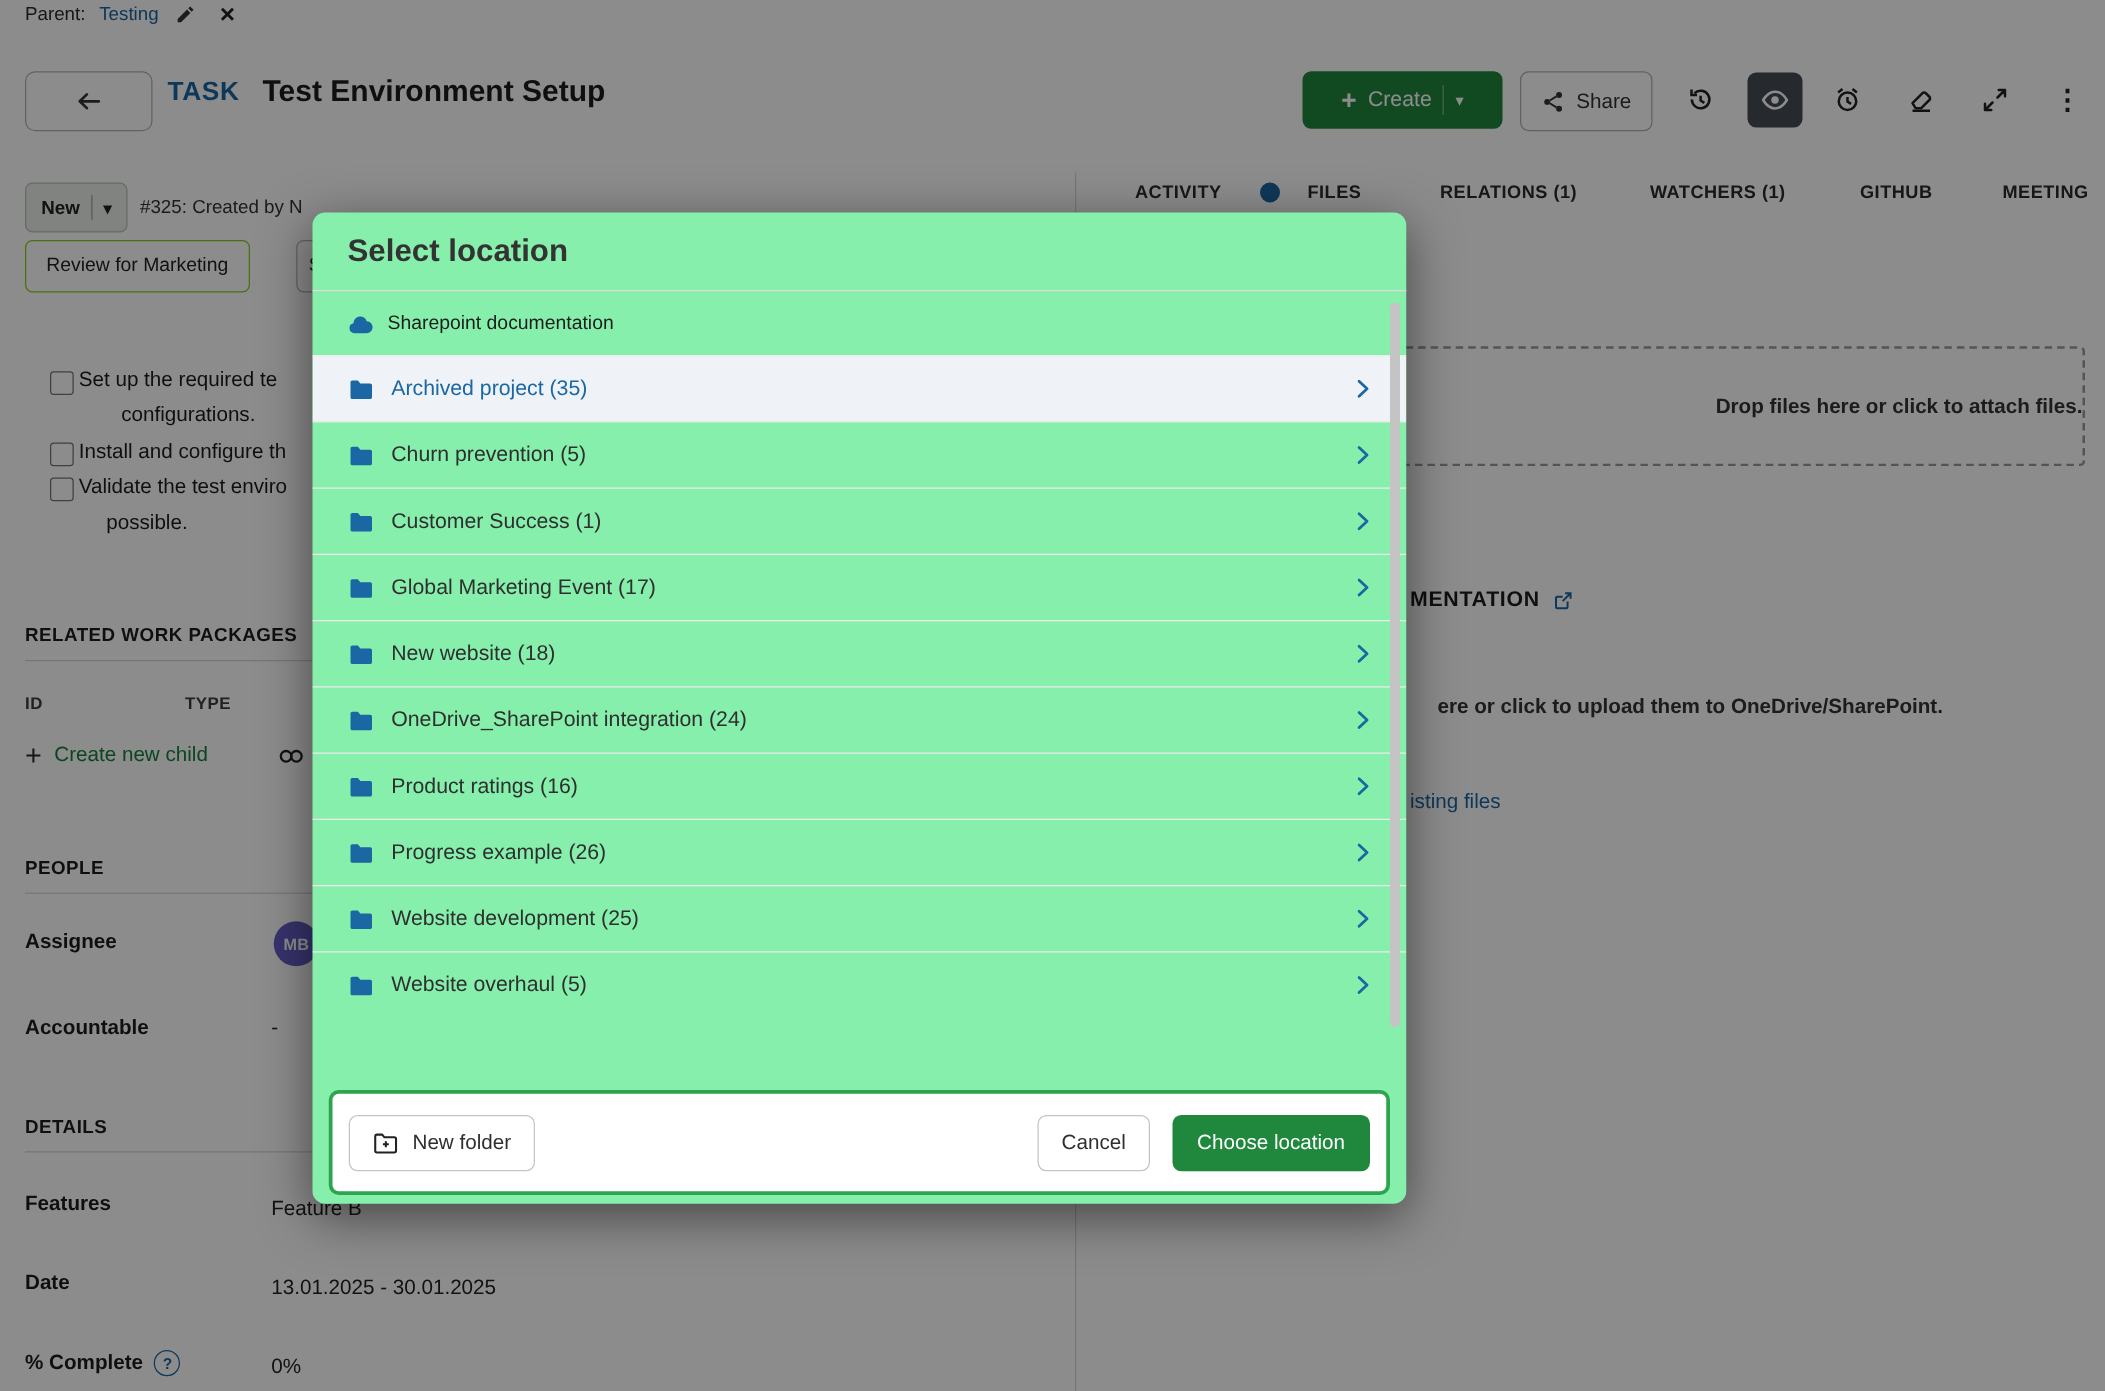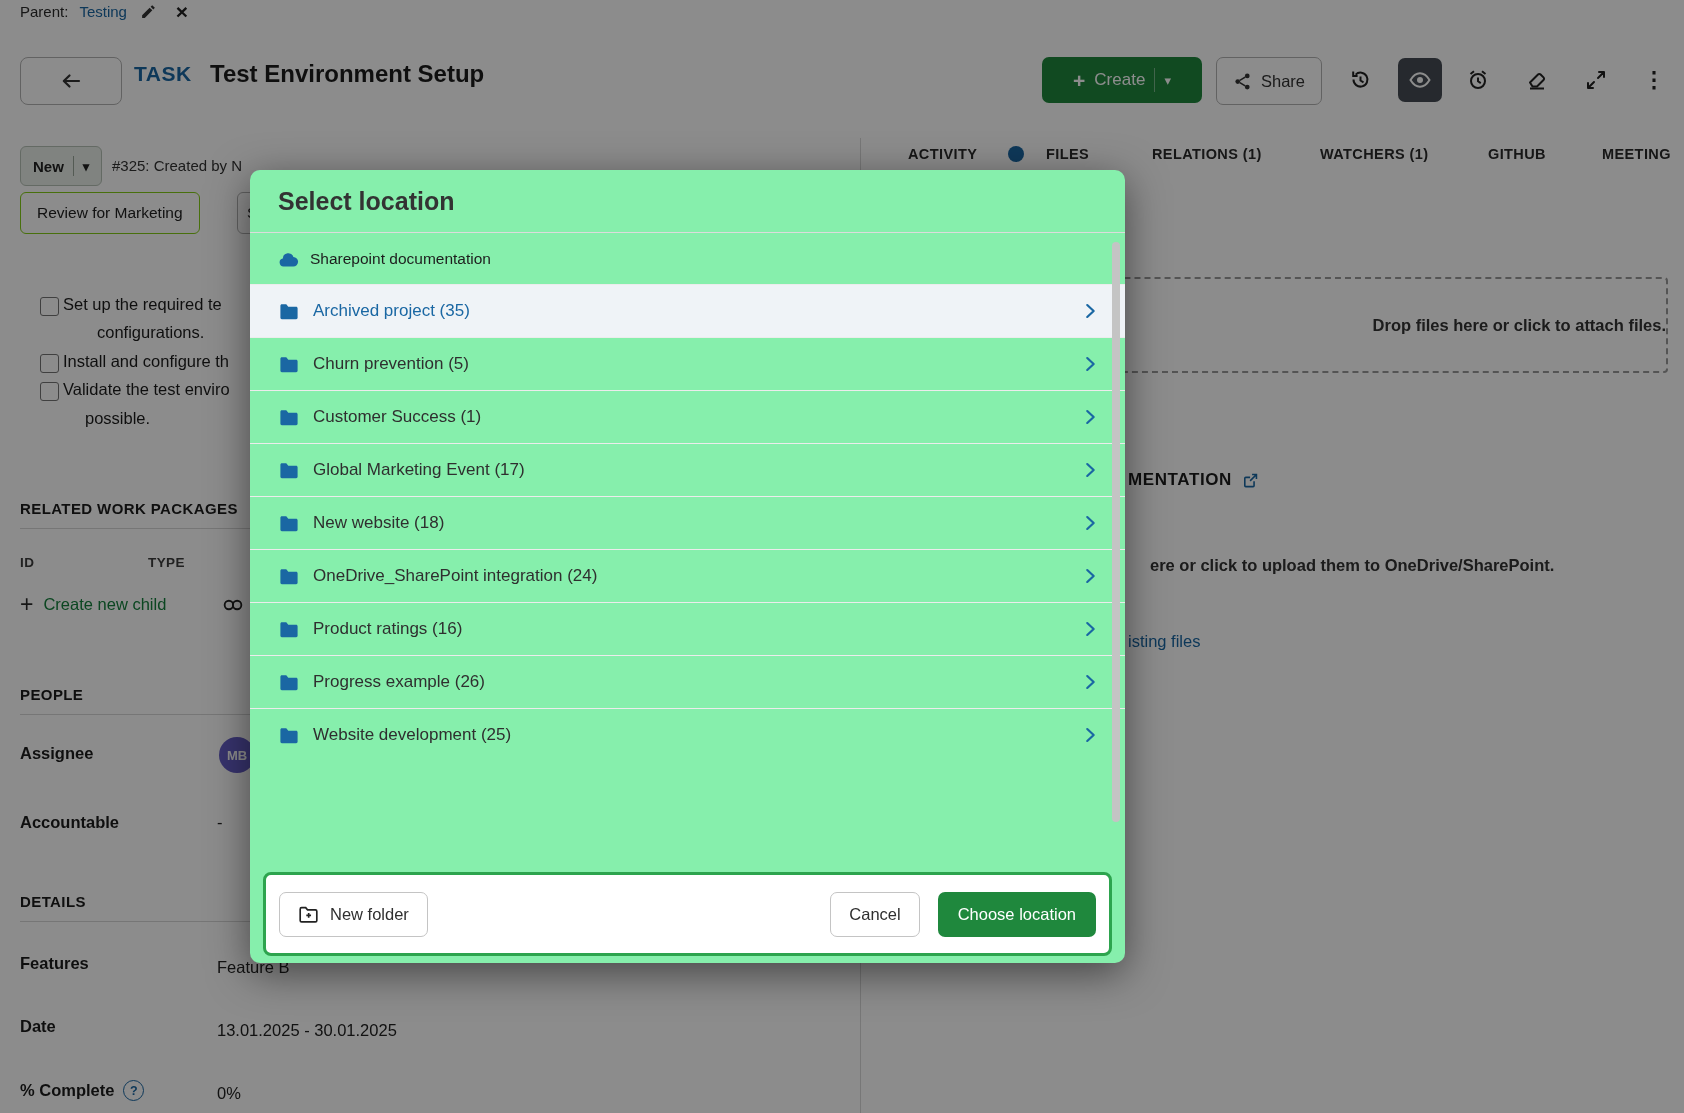--- a/index.html
+++ b/index.html
@@ -406,20 +406,33 @@
             <path d="M2.5 4.2 C2.5 3.3 3.2 2.6 4.1 2.6 h4.9 l2.2 2.6 h8.7 c.9 0 1.6 .7 1.6 1.6 v10.6 c0 .9 -.7 1.6 -1.6 1.6 H4.1 c-.9 0 -1.6 -.7 -1.6 -1.6 Z" fill="#1A67A3"></path>
           </svg>
     </span>
     <span class="folder-label">Website development (25)</span>
     <span class="chev">
       <svg width="22" height="22" viewBox="0 0 24 24">
             <polyline points="9 5.5 16 12 9 18.5" fill="none" stroke="#1A67A3" stroke-width="2.4" stroke-linecap="round" stroke-linejoin="round"></polyline>
           </svg>
     </span>
   </div>
+      <div class="folder-row">
+    <span>
+      <svg width="22" height="19" viewBox="0 0 24 21">
+            <path d="M2.5 4.2 C2.5 3.3 3.2 2.6 4.1 2.6 h4.9 l2.2 2.6 h8.7 c.9 0 1.6 .7 1.6 1.6 v10.6 c0 .9 -.7 1.6 -1.6 1.6 H4.1 c-.9 0 -1.6 -.7 -1.6 -1.6 Z" fill="#1A67A3"></path>
+          </svg>
+    </span>
+    <span class="folder-label">Website overhaul (5)</span>
+    <span class="chev">
+      <svg width="22" height="22" viewBox="0 0 24 24">
+            <polyline points="9 5.5 16 12 9 18.5" fill="none" stroke="#1A67A3" stroke-width="2.4" stroke-linecap="round" stroke-linejoin="round"></polyline>
+          </svg>
+    </span>
+  </div>
     </div>
 
   <div class="scroll-thumb"></div>
 
   <div class="modal-footer">
     <button class="btn-secondary">
       <span>
         <svg width="21" height="19" viewBox="0 0 24 21">
             <path d="M2.5 4.5 c0 -1 .7 -1.8 1.6 -1.8 h4.7 l2.1 2.5 h9 c.9 0 1.6 .7 1.6 1.6 v10.6 c0 .9 -.7 1.6 -1.6 1.6 h-15.8 c-.9 0 -1.6 -.7 -1.6 -1.6 Z" fill="none" stroke="#222" stroke-width="1.9"></path>
             <path d="M12.2 8.8 v5.4 M9.5 11.5 h5.4" stroke="#222" stroke-width="1.9"></path>

